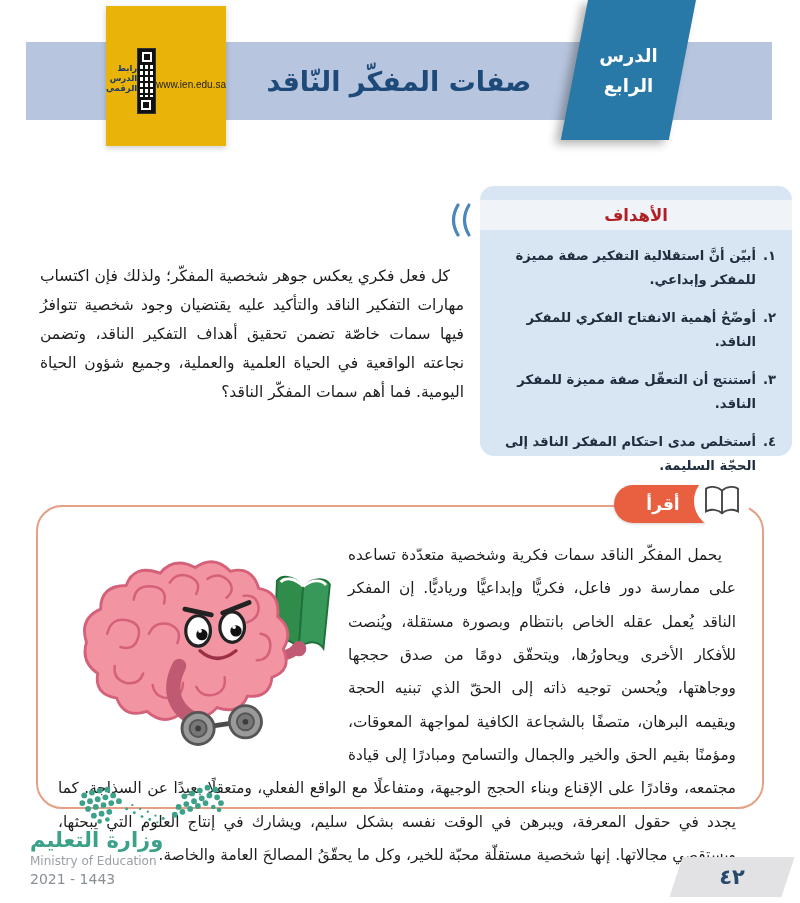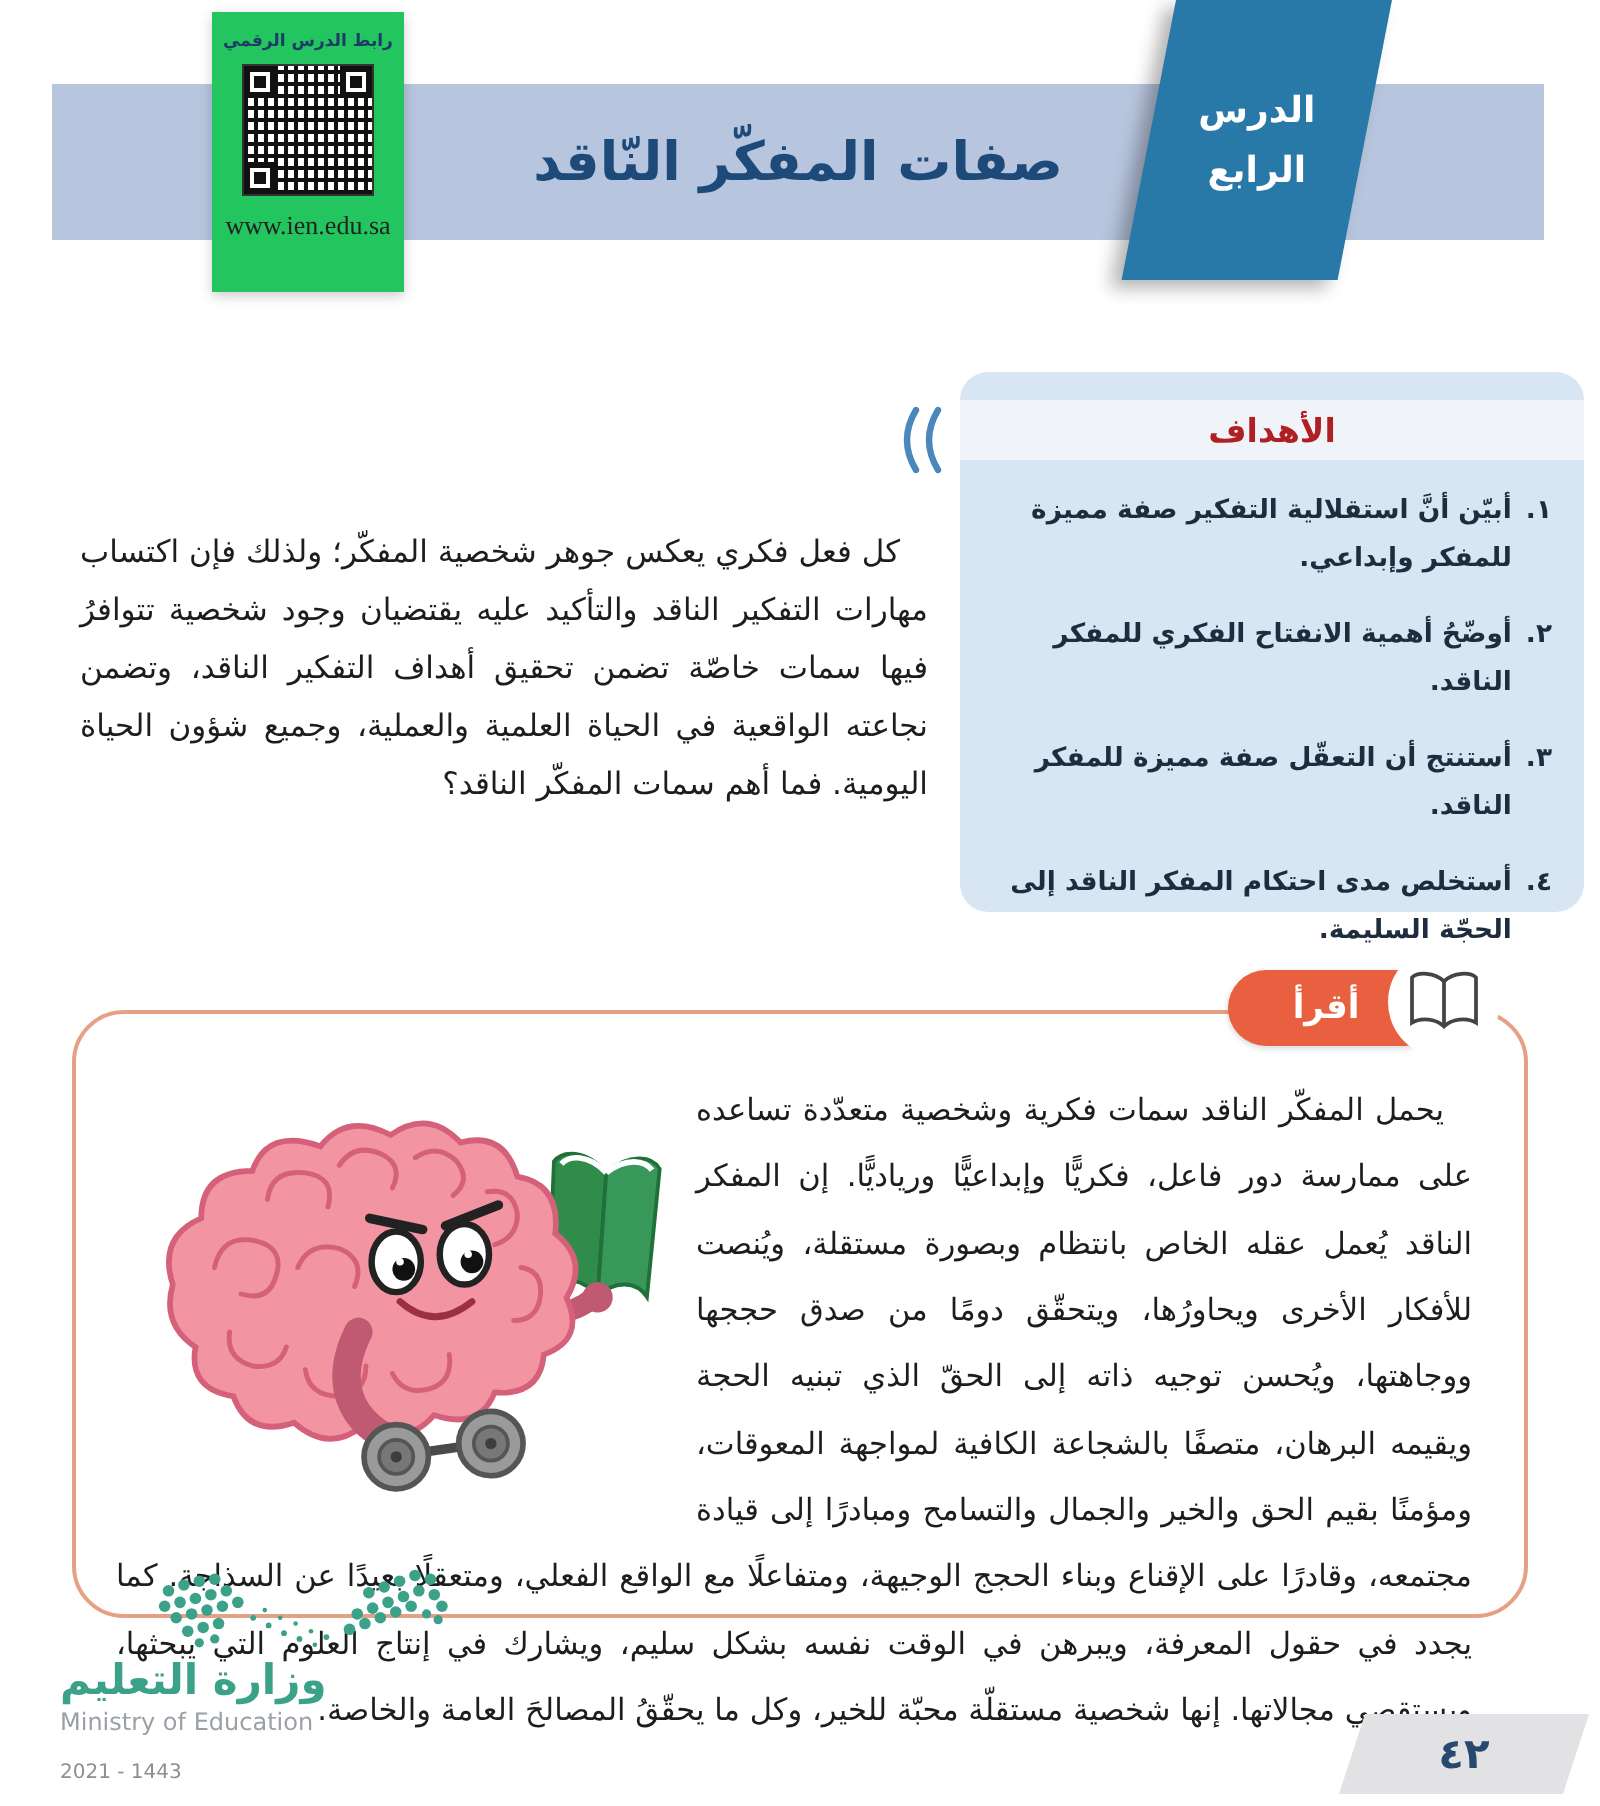--- a/index.html
+++ b/index.html
@@ -19,35 +19,35 @@
     position:absolute;left:588px;top:0;width:108px;height:140px;background:#2878a8;
     transform:skewX(-11deg);transform-origin:top left;
     box-shadow:-5px 4px 9px rgba(0,0,0,0.30);
   }
   .ribbon-inner{
     position:absolute;inset:0;transform:skewX(11deg);
     display:flex;flex-direction:column;align-items:center;justify-content:center;gap:9px;
     color:#fff;font-weight:bold;font-size:18px;direction:rtl;
   }
   .qr-card{
-    position:absolute;left:106px;top:6px;width:96px;height:140px;background:#22c55e;
+    position:absolute;left:106px;top:6px;width:120px;height:140px;background:#eab308;
     box-shadow:0 2px 6px rgba(0,0,0,0.20);
-    display:flex;flex-direction:column;align-items:center;padding-top:10px;box-sizing:border-box;
+    display:flex;flex-direction:row;align-items:center;padding-top:10px;box-sizing:border-box;
   }
   .qr-label{font-size:8.5px;color:#1e3a66;font-weight:bold;margin-bottom:6px;direction:rtl;}
   .qr-code{
     width:64px;height:64px;position:relative;border:1px solid #333;
     background:
       repeating-linear-gradient(90deg,#111 0 2px,transparent 2px 5px),
       repeating-linear-gradient(0deg,#111 0 2px,#fff 2px 6px);
   }
   .qr-code .f{position:absolute;width:16px;height:16px;background:#fff;border:3px solid #111;box-sizing:border-box;}
   .qr-code .f::after{content:"";position:absolute;inset:2px;background:#111;}
   .f1{top:0;left:0}.f2{top:0;right:0}.f3{bottom:0;left:0}
-  .qr-url{font-size:13px;color:#222;margin-top:7px;font-family:Liberation Serif, serif;}
+  .qr-url{font-size:10px;color:#222;margin-top:7px;font-family:Liberation Sans, sans-serif;}
 
   
   .tamheed-badge{position:absolute;left:322px;top:199px;width:150px;height:42px;}
   .tamheed-pill{
     position:absolute;left:0;top:0;width:128px;height:40px;background:#17395f;border-radius:20px;
     display:flex;align-items:center;justify-content:center;
     color:#b9cc4e;font-size:18px;font-weight:bold;
   }
   .tamheed-chevrons{position:absolute;right:-2px;top:3px;}
   .tamheed-text{
@@ -94,21 +94,21 @@
   .reading-text{
     margin:0;direction:rtl;text-align:justify;font-size:15.3px;line-height:2.18;
     color:#1d1d1d;text-indent:14px;
   }
 
   
   .moe-logo{position:absolute;left:30px;top:780px;width:240px;z-index:5;}
   .moe-dots{margin-left:48px;display:block;}
   .moe-ar{color:#3ba189;font-size:21px;font-weight:bold;direction:rtl;text-align:left;margin-top:-4px;}
   .moe-en{color:#9aa0a6;font-size:12px;margin-top:2px;}
-  .moe-years{color:#8a8f94;font-size:10px;margin-top:13px;}
+  .moe-years{color:#8a8f94;font-size:14px;margin-top:3px;}
 
   .page-plaque{
     position:absolute;left:676px;top:857px;width:112px;height:40px;
     background:#e2e2e4;transform:skewX(-18deg);
   }
   .page-num{
     position:absolute;inset:0;transform:skewX(18deg);
     display:flex;align-items:center;justify-content:center;
     color:#27496d;font-weight:bold;font-size:21px;
   }

